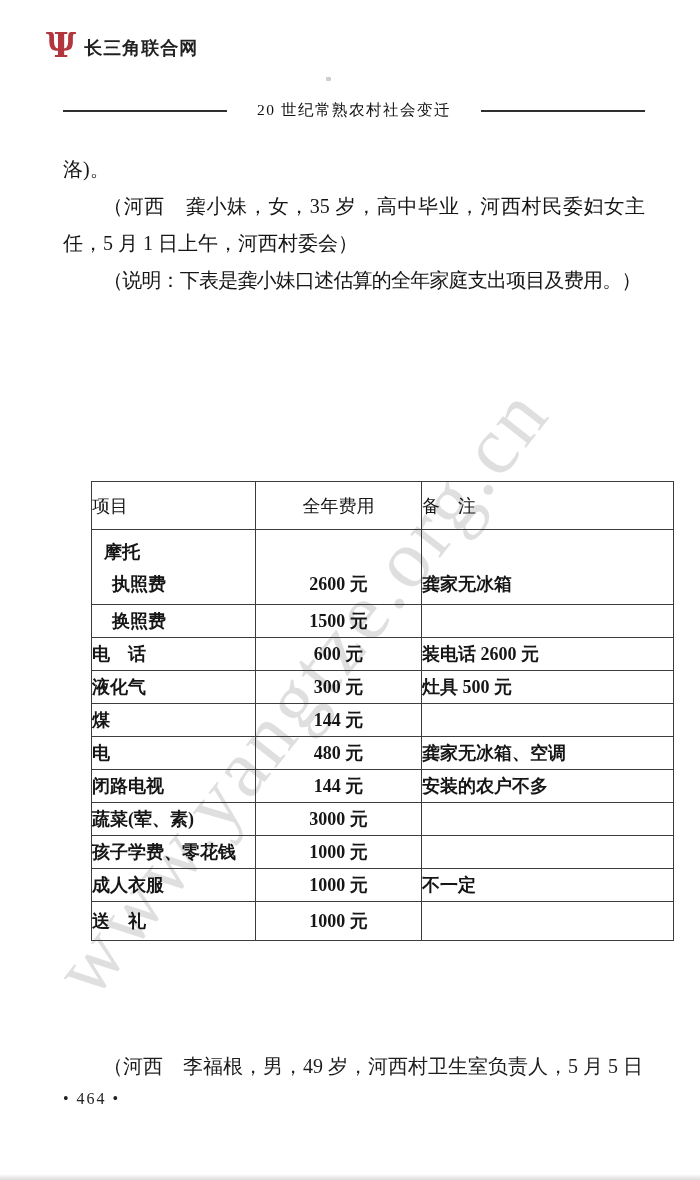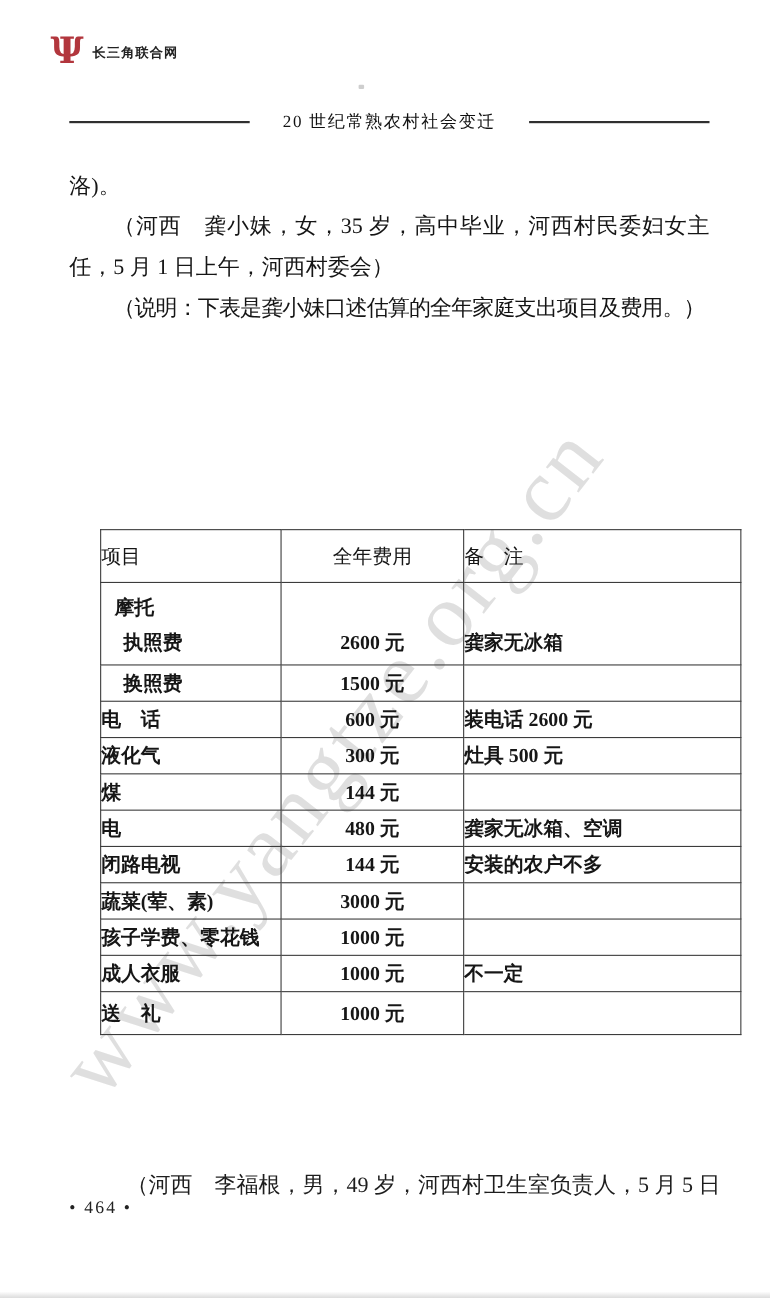--- a/index.html
+++ b/index.html
@@ -36,21 +36,21 @@
     z-index:2;
   }
   .logo-glyph{
     font-family:"DejaVu Serif","Liberation Serif",serif;
     font-size:33px;line-height:36px;
     font-weight:bold;
     color:#b2363d;
   }
   .logo-text{
     font-family:"Liberation Sans","DejaVu Sans",sans-serif;
-    font-size:12px;font-weight:bold;color:#222;
+    font-size:18px;font-weight:bold;color:#222;
     letter-spacing:1px;
     padding-top:4px;
   }
   
   .running-head{
     position:absolute;left:63px;top:100px;width:582px;
     display:flex;align-items:center;gap:30px;
     z-index:2;
   }
   .running-head .rule{flex:1;height:2px;background:#2f2f2f;}
@@ -96,21 +96,21 @@
   .col-note{text-align:left;padding-left:26px;}
   th.col-cost{text-align:center;}
   .col-item .group{position:absolute;margin-top:0;}
   table.expense tr.tall .col-item{position:relative;}
   table.expense tr.tall .col-item .group{top:10px;left:12px;}
   .col-item .it.ind{padding-left:20px;}
   
   .closing{
     position:absolute;left:63px;top:1051px;width:582px;
     font-size:20px;line-height:30px;
-    text-indent:2em;margin:12px;
+    text-indent:2em;margin:0;
     z-index:1;
   }
   .page-number{
     position:absolute;left:63px;top:1090px;
     font-size:16px;letter-spacing:2px;color:#222;
     z-index:1;
   }
   
   .speck{
     position:absolute;left:326px;top:77px;width:5px;height:4px;

